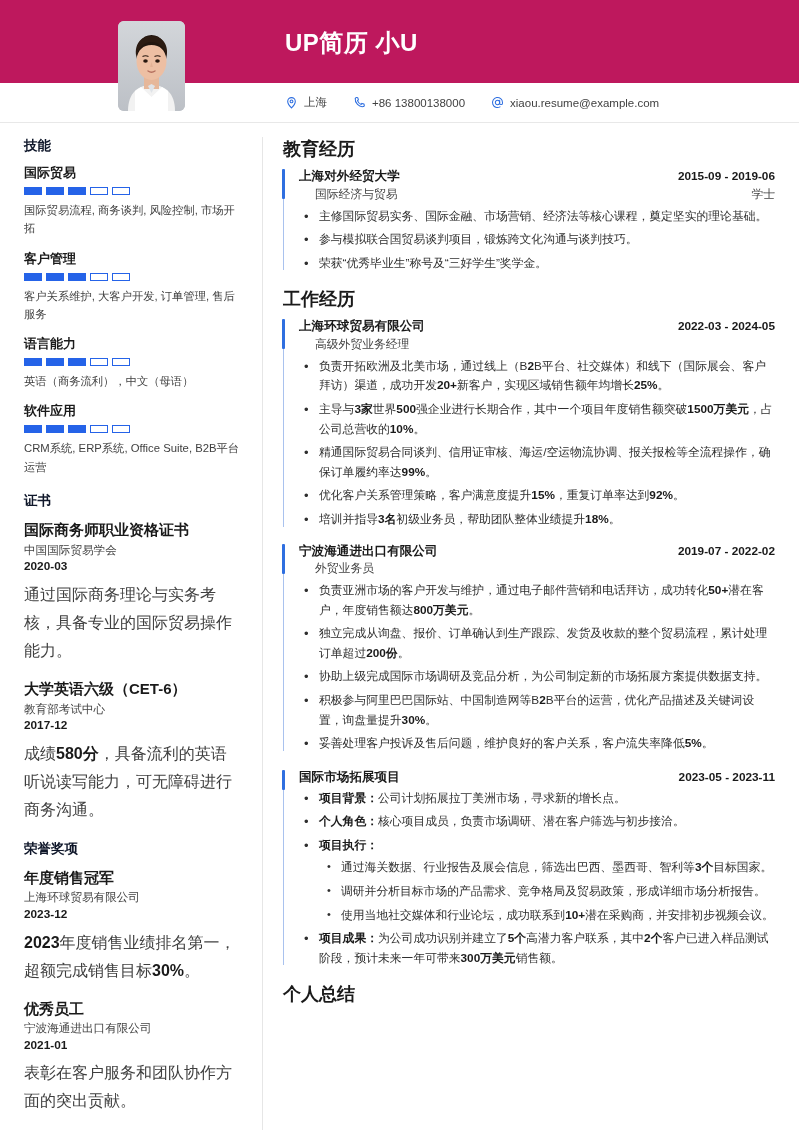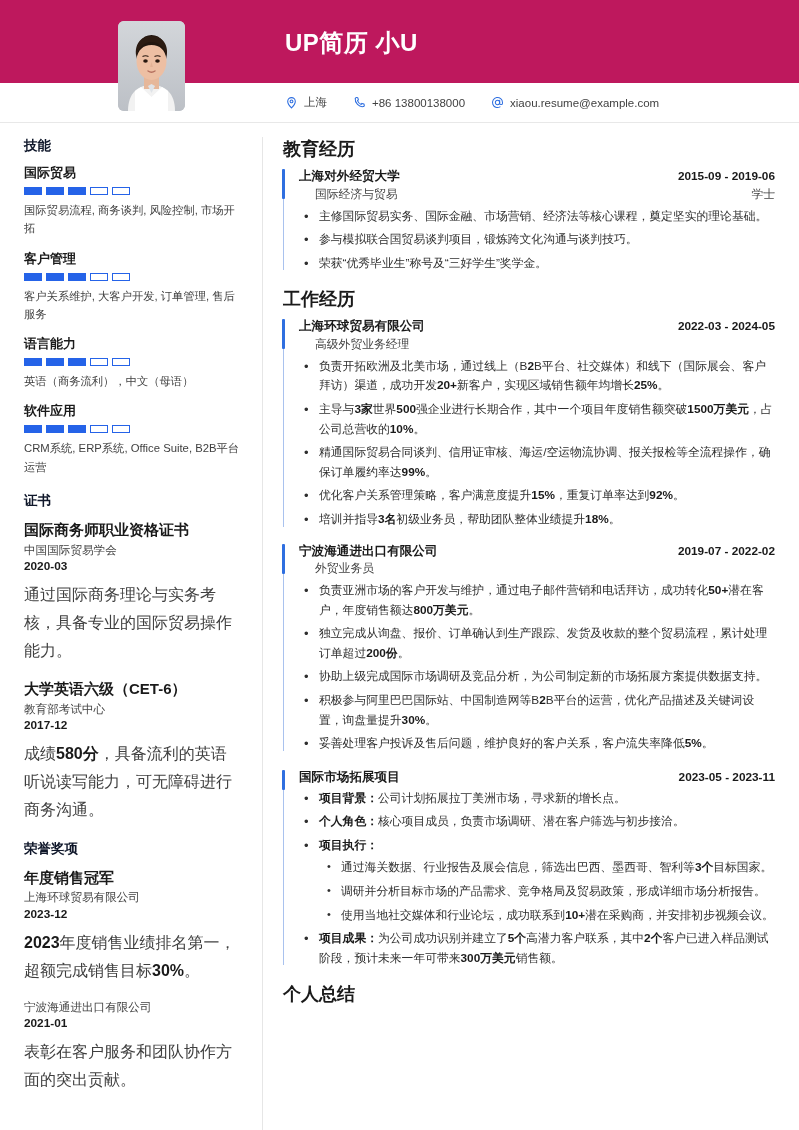--- a/index.html
+++ b/index.html
@@ -380,20 +380,21 @@
       <div class="side-section-title">荣誉奖项</div>
 
       <div class="entry-block">
         <div class="entry-title">年度销售冠军</div>
         <div class="entry-sub">上海环球贸易有限公司</div>
         <div class="entry-date">2023-12</div>
         <div class="entry-desc"><b>2023</b>年度销售业绩排名第一，超额完成销售目标<b>30%</b>。</div>
       </div>
 
       <div class="entry-block">
+        <div class="entry-title">优秀员工</div>
         <div class="entry-sub">宁波海通进出口有限公司</div>
         <div class="entry-date">2021-01</div>
         <div class="entry-desc">表彰在客户服务和团队协作方面的突出贡献。</div>
       </div>
     </div>
 
   </div>
 
   <div class="divider-col"></div>
 

